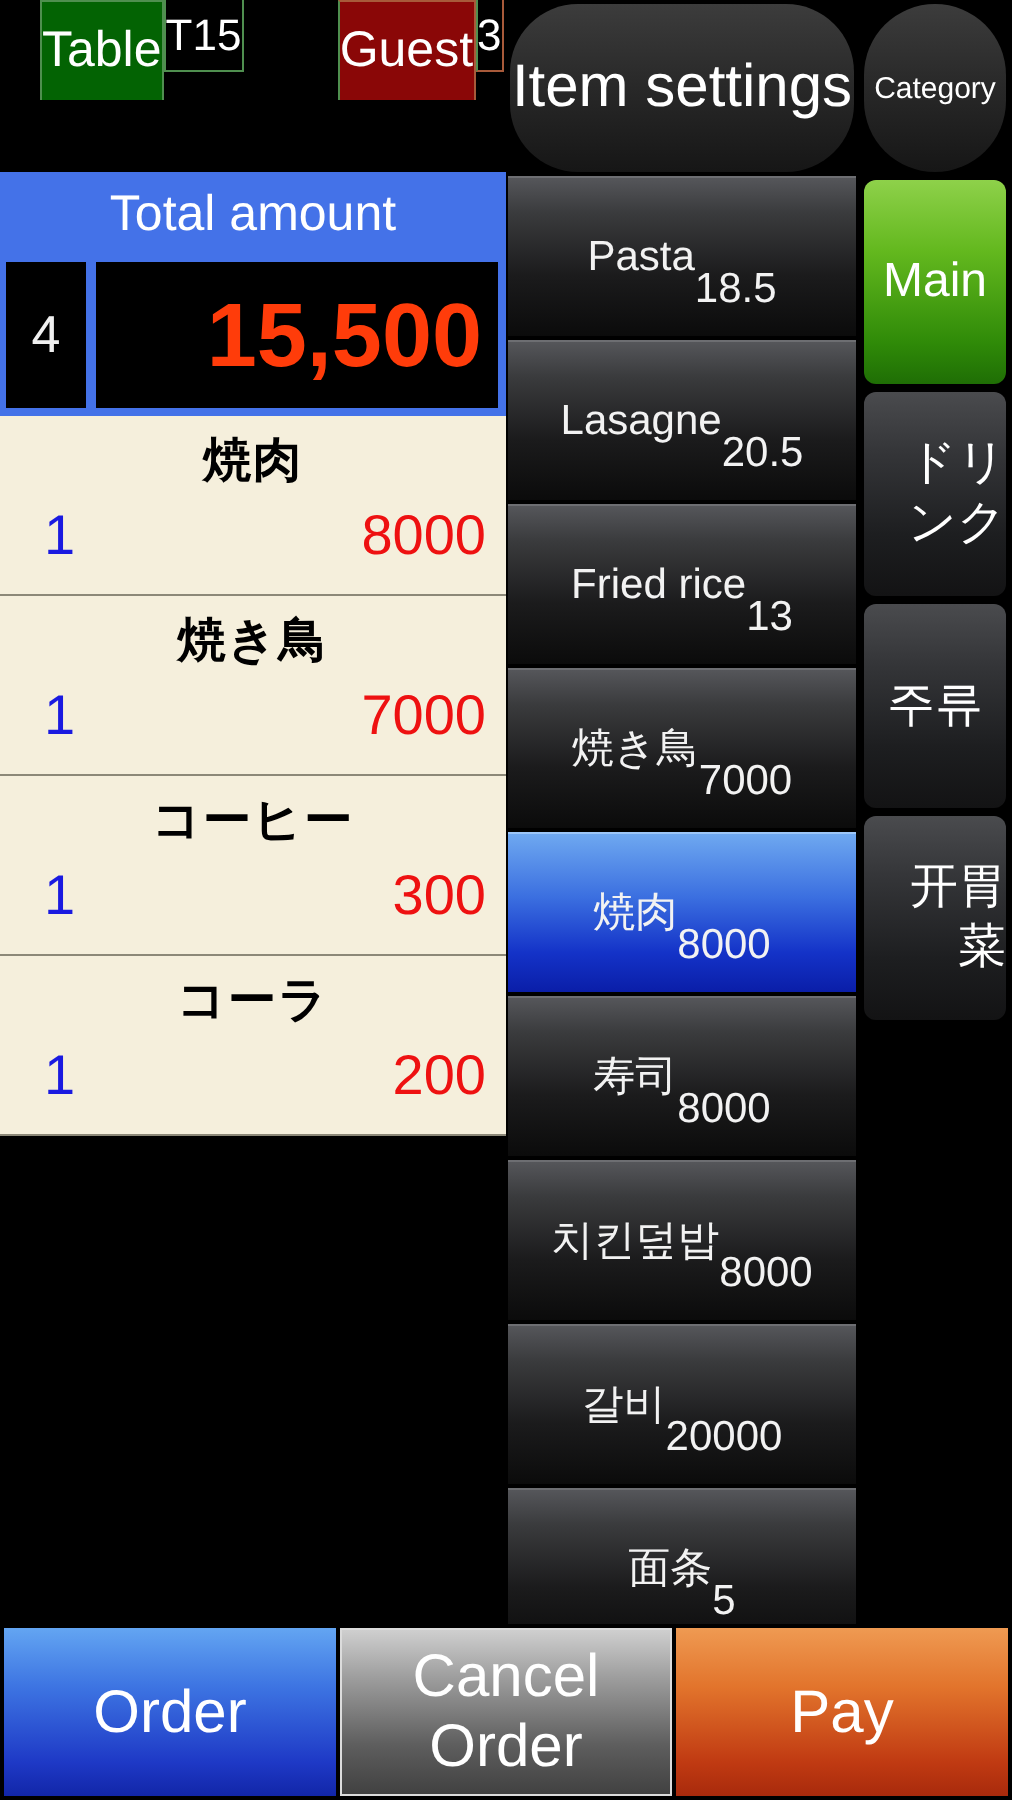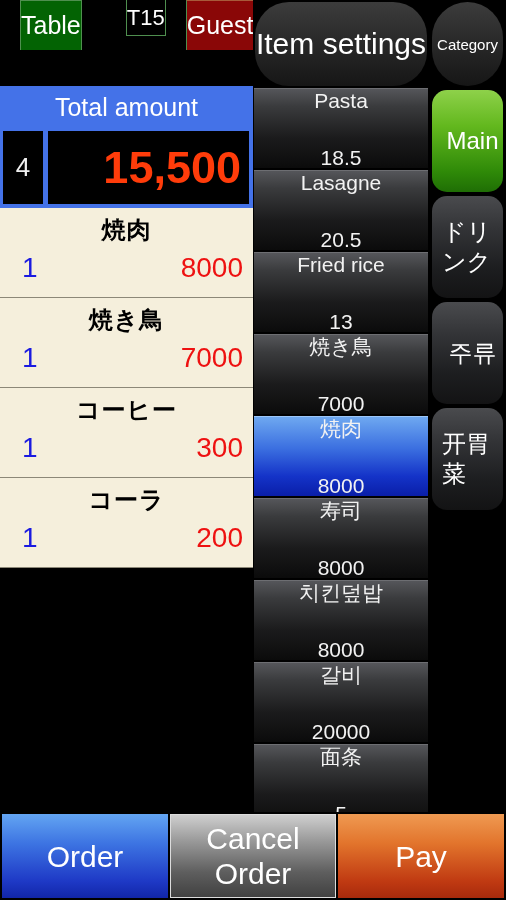--- a/index.html
+++ b/index.html
@@ -45,21 +45,21 @@
   }
   .tg-head.table { background: #036303; border: 1px solid #4f8f4f; border-bottom: none;}
   .tg-head.guest { background: #8a0707; border: 1px solid #a85a3a; border-bottom: none; border-left: 1px solid #4f8f4f;}
   .tg-val {
     height: 36px;
     display: flex; align-items: center; justify-content: center;
     background: #000; color: #fff;
     font-size: 22px;
     box-sizing: border-box;
   }
-  .tg-val.table { border: 1px solid #4f8f4f; border-top: none; margin-left: 44px;}
+  .tg-val.table { border: 1px solid #4f8f4f; border-top: none;}
   .tg-val.guest { border: 1px solid #a85a3a; border-top: none; border-left: 1px solid #4f8f4f;}
 
   .total-label {
     width: 253px;
     height: 42px;
     background: #4472e8;
     color: #fff;
     display: flex; align-items: center; justify-content: center;
     font-size: 25px;
     box-sizing: border-box;
@@ -143,21 +143,21 @@
     font-size: 30px;
     line-height: 34px;
     box-sizing: border-box;
   }
   .menu-item {
     margin: 2px 1px 0 1px;
     height: 80px;
     background: linear-gradient(to bottom, #55565a 0%, #3a3b3d 22%, #1b1b1c 62%, #0b0b0b 100%);
     border-top: 1px solid #6d6e72;
     color: #f2f2f2;
-    display: flex; flex-direction: column;
+    display: flex; 
     align-items: center; justify-content: center;
     text-align: center;
     box-sizing: border-box;
   }
   .menu-item.selected {
     background: linear-gradient(to bottom, #6ea8f0 0%, #3b6fe0 40%, #1433c8 75%, #0a1ea8 100%);
     border-top: 1px solid #9cc6f8;
   }
   .mi-name { font-size: 21px; line-height: 25px; }
   .mi-price { font-size: 21px; line-height: 25px; margin-top: 32px; }
@@ -178,29 +178,28 @@
     background: linear-gradient(to bottom, #3c3c3c 0%, #2a2a2a 45%, #161616 100%);
     color: #fff;
     display: flex; align-items: center; justify-content: center;
     font-size: 15px;
     box-sizing: border-box;
     text-align: right;
   }
   .cat-item {
     margin: 4px 3px 0 3px;
     height: 102px;
-    border-radius: 15px;
+    border-radius: 6px;
     background: linear-gradient(to bottom, #4a4b4e 0%, #343538 30%, #1d1e20 70%, #131314 100%);
     color: #fff;
     display: flex; align-items: center; justify-content: center;
-    text-align: left;
+    text-align: right;
     font-size: 24px;
     line-height: 30px;
     box-sizing: border-box;
-    padding-left: 10px;
   }
   .cat-item.active {
     background: linear-gradient(to bottom, #8ed14a 0%, #63b81e 35%, #2f8a08 80%, #1f6e05 100%);
   }
 
   
   #action-bar {
     position: absolute;
     left: 0; top: 812px;
     width: 506px;

